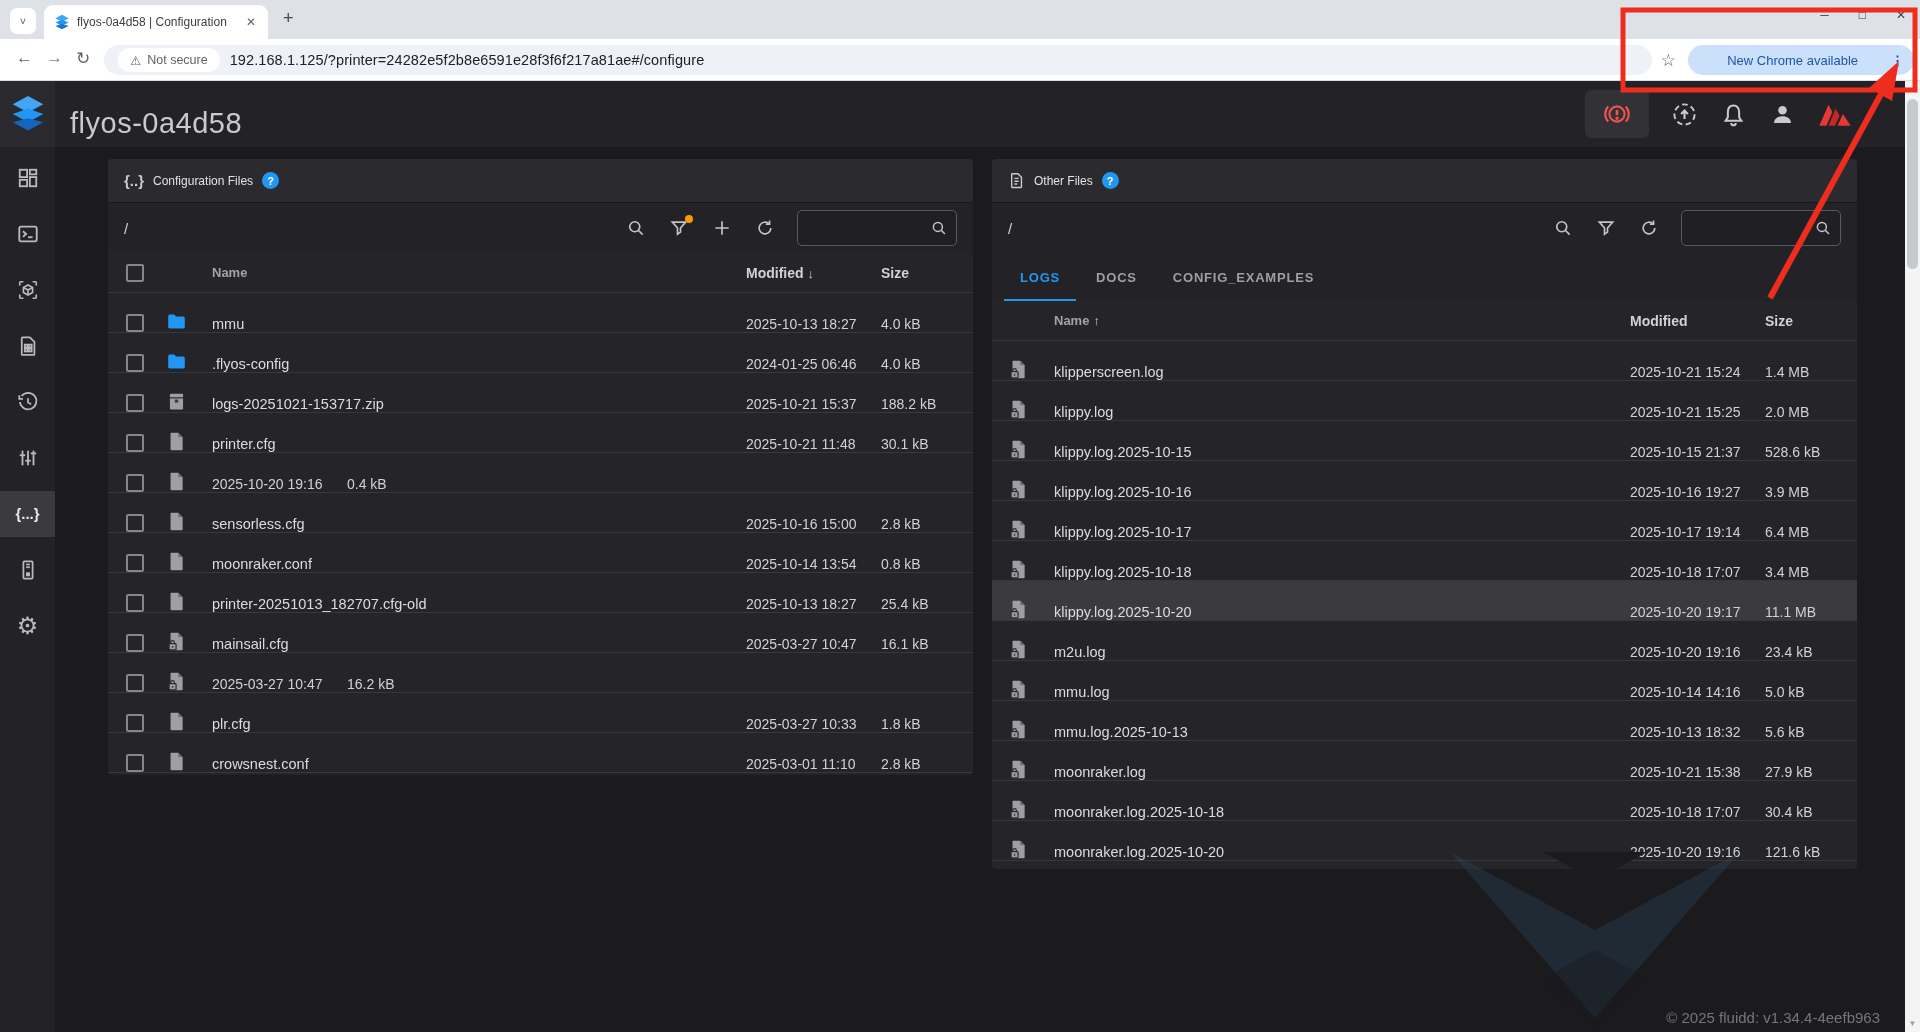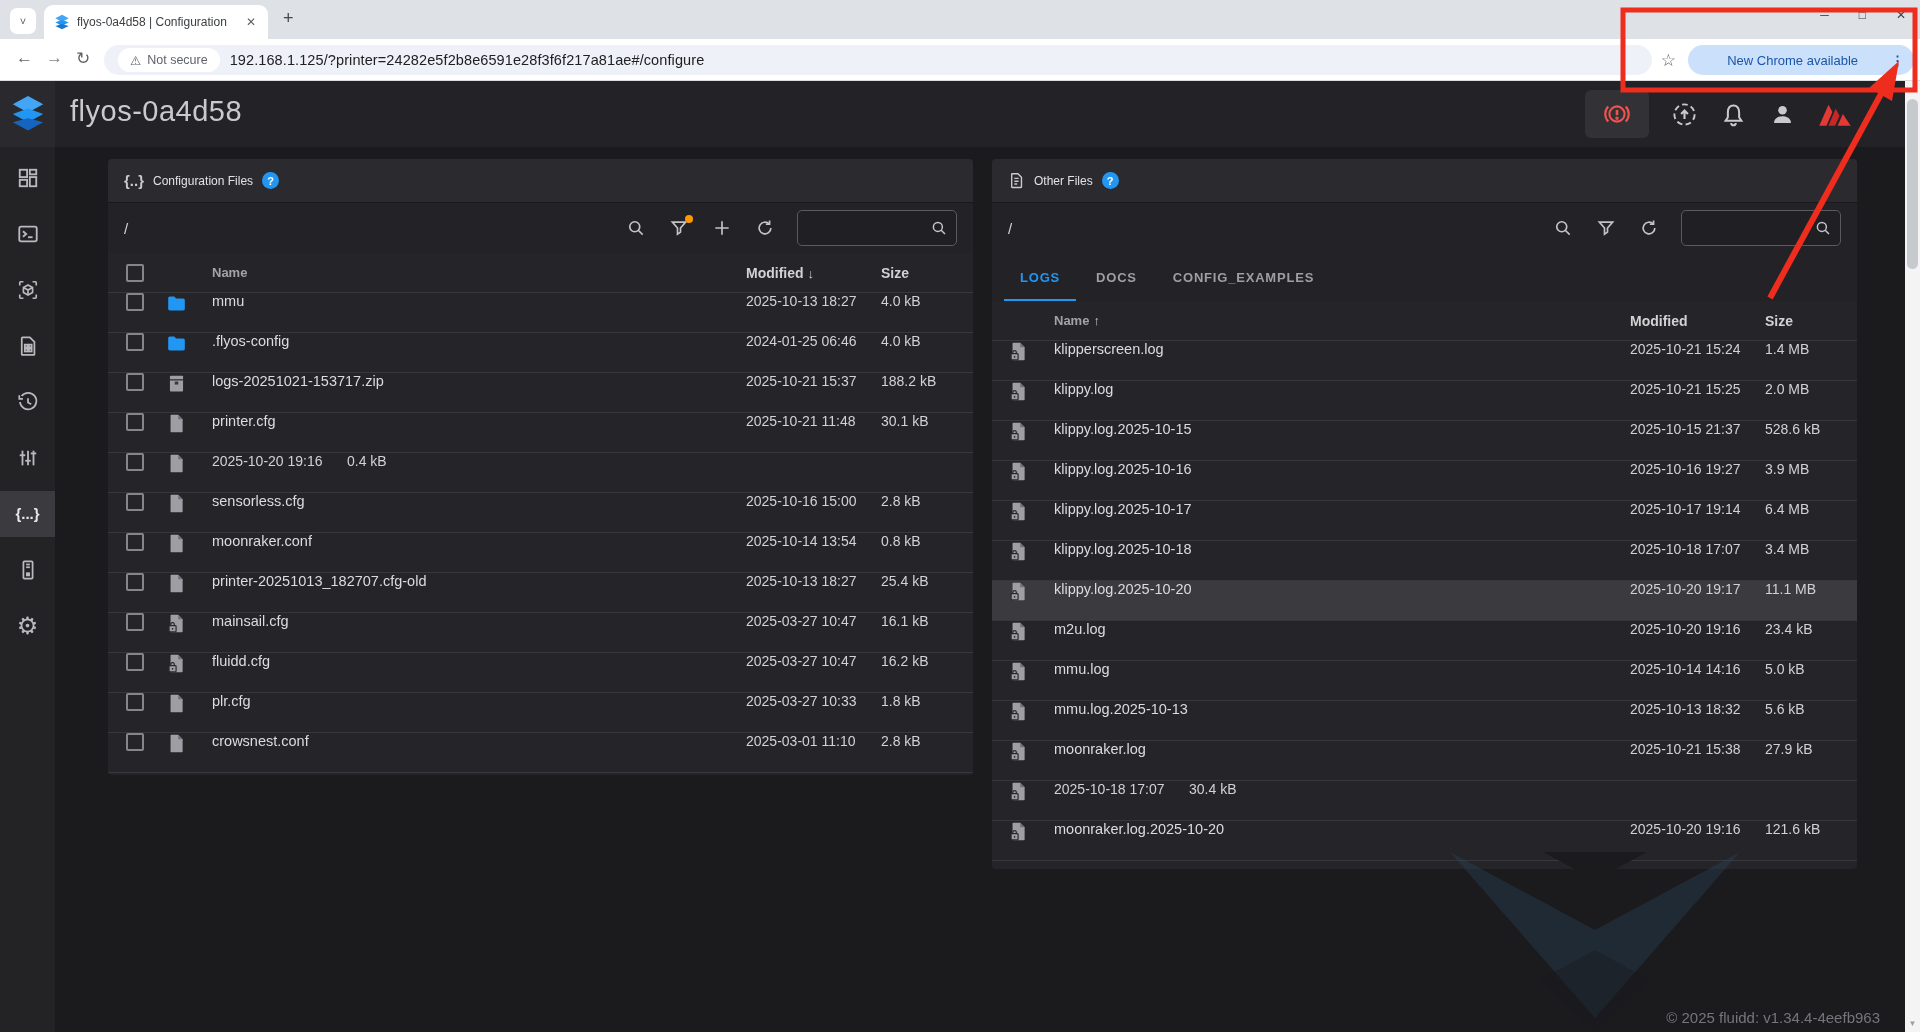--- a/index.html
+++ b/index.html
@@ -32,21 +32,21 @@
   #star-btn{position:absolute;right:244px;top:11px;color:#5f6368;font-size:17px;}
   #profile-btn{position:absolute;right:196px;top:8px;}
   #update-pill{position:absolute;right:6px;top:6px;height:30px;background:#cbe0fb;border-radius:15px;
     display:flex;align-items:center;gap:10px;padding:0 10px 0 16px;}
   #update-pill span{color:#1a56a8;font-size:13px;margin-left:23px;}
   #menu-dots{color:#1a56a8;font-size:15px;font-weight:bold;letter-spacing:0;}
 
   
   #app-header{position:absolute;left:0;top:81px;width:1920px;height:66px;background:#232327;}
   #logo-tile{position:absolute;left:0;top:0;width:55px;height:66px;background:#2a2a2e;display:flex;align-items:center;justify-content:center;}
-  #app-title{position:absolute;left:70px;top:14px;font-size:29px;color:#c9c9ce;letter-spacing:.5px;}
+  #app-title{position:absolute;left:70px;top:26px;font-size:29px;color:#c9c9ce;letter-spacing:.5px;}
   #header-actions{position:absolute;right:68px;top:8px;height:50px;display:flex;align-items:center;gap:22px;}
   #estop-btn{width:64px;height:48px;background:#323236;border-radius:6px;display:flex;align-items:center;justify-content:center;}
 
   
   #sidebar{position:absolute;left:0;top:147px;width:55px;height:885px;background:#232326;}
   .side-item{width:55px;height:46px;display:flex;align-items:center;justify-content:center;margin-bottom:10px;color:#b9b9bf;}
   .side-item.active{background:#3a3a3f;}
   .side-item .glyph{font-size:20px;line-height:20px;}
 
   
@@ -65,21 +65,21 @@
   .dot-badge{position:absolute;right:-4px;top:-3px;width:8px;height:8px;border-radius:50%;background:var(--warn);}
   .search-box{width:160px;height:36px;border:1px solid #5a5a60;border-radius:5px;display:flex;align-items:center;
     padding:0 8px;background:#202024;}
   .search-box input{flex:1;border:none;background:transparent;outline:none;color:#ddd;font-size:13px;min-width:0;}
   .tabs-row{height:48px;display:flex;align-items:flex-end;padding:0 12px;gap:4px;background:var(--toolbar-bg);}
   .ftab{height:46px;display:flex;align-items:center;padding:0 16px;font-size:13px;font-weight:bold;letter-spacing:.8px;
     color:#9e9ea4;border-bottom:2px solid transparent;}
   .ftab.active{color:var(--accent);border-bottom-color:var(--accent);}
   .thead{height:40px;display:flex;align-items:center;border-bottom:1px solid var(--row-sep);color:var(--txt-dim);
     font-size:13px;font-weight:bold;}
-  .trow{height:40px;display:flex;align-items:flex-start;border-bottom:1px solid var(--row-sep);color:var(--txt);font-size:14.5px;}
+  .trow{height:40px;display:flex;align-items:flex-end;border-bottom:1px solid var(--row-sep);color:var(--txt);font-size:14.5px;}
   .trow.hl{background:var(--row-hover);}
   .c-pad{width:18px;flex:none;}
   .c-check{width:40px;flex:none;display:flex;align-items:center;}
   .checkbox{width:18px;height:18px;border:2px solid #85858b;border-radius:2px;}
   .c-icon{width:46px;flex:none;display:flex;align-items:center;}
   .c-name{flex:1;overflow:hidden;white-space:nowrap;}
   .c-mod{width:135px;flex:none;font-size:14px;color:#d2d2d4;}
   .c-size{width:92px;flex:none;font-size:14px;color:#d2d2d4;}
   .sort-arrow{font-size:13px;color:#cfcfd4;margin-left:4px;}
   .row-icon{display:none;}
@@ -461,21 +461,20 @@
     <span class="c-icon">
 
       <svg class="row-icon ic-file-lock show" width="21" height="21" viewBox="0 0 24 24">
         <path d="M6 2h8l5 5v14.2c0 .5-.4.8-.8.8H6c-.5 0-.8-.3-.8-.8V2.8c0-.5.3-.8.8-.8z" fill="#9e9ea4"></path>
         <path d="M14 2l5 5h-5z" fill="#6f6f75"></path>
         <rect x="3.5" y="14.5" width="8" height="7" rx="1" fill="#9e9ea4" stroke="#2b2b2f" stroke-width="1.4"></rect>
         <path d="M5.5 14.5v-1.6a2 2 0 0 1 4 0v1.6" fill="none" stroke="#2b2b2f" stroke-width="1.4"></path>
         <circle cx="7.5" cy="18" r="1" fill="#2b2b2f"></circle>
       </svg>
     </span>
-    <span class="c-name">fluidd.cfg</span>
     <span class="c-mod">2025-03-27 10:47</span>
     <span class="c-size">16.2 kB</span>
   </div>
       <div class="trow">
     <span class="c-pad"></span>
     <span class="c-check">
           <span class="checkbox"></span>
         </span>
     <span class="c-icon">
 
@@ -755,20 +754,21 @@
     <span class="c-icon">
 
       <svg class="row-icon ic-file-lock show" width="21" height="21" viewBox="0 0 24 24">
         <path d="M6 2h8l5 5v14.2c0 .5-.4.8-.8.8H6c-.5 0-.8-.3-.8-.8V2.8c0-.5.3-.8.8-.8z" fill="#9e9ea4"></path>
         <path d="M14 2l5 5h-5z" fill="#6f6f75"></path>
         <rect x="3.5" y="14.5" width="8" height="7" rx="1" fill="#9e9ea4" stroke="#2b2b2f" stroke-width="1.4"></rect>
         <path d="M5.5 14.5v-1.6a2 2 0 0 1 4 0v1.6" fill="none" stroke="#2b2b2f" stroke-width="1.4"></path>
         <circle cx="7.5" cy="18" r="1" fill="#2b2b2f"></circle>
       </svg>
     </span>
+    <span class="c-name">moonraker.log.2025-10-18</span>
     <span class="c-mod">2025-10-18 17:07</span>
     <span class="c-size">30.4 kB</span>
   </div>
       <div class="trow">
     <span class="c-pad" style="width: 16px;"></span>
 
     <span class="c-icon">
 
       <svg class="row-icon ic-file-lock show" width="21" height="21" viewBox="0 0 24 24">
         <path d="M6 2h8l5 5v14.2c0 .5-.4.8-.8.8H6c-.5 0-.8-.3-.8-.8V2.8c0-.5.3-.8.8-.8z" fill="#9e9ea4"></path>

